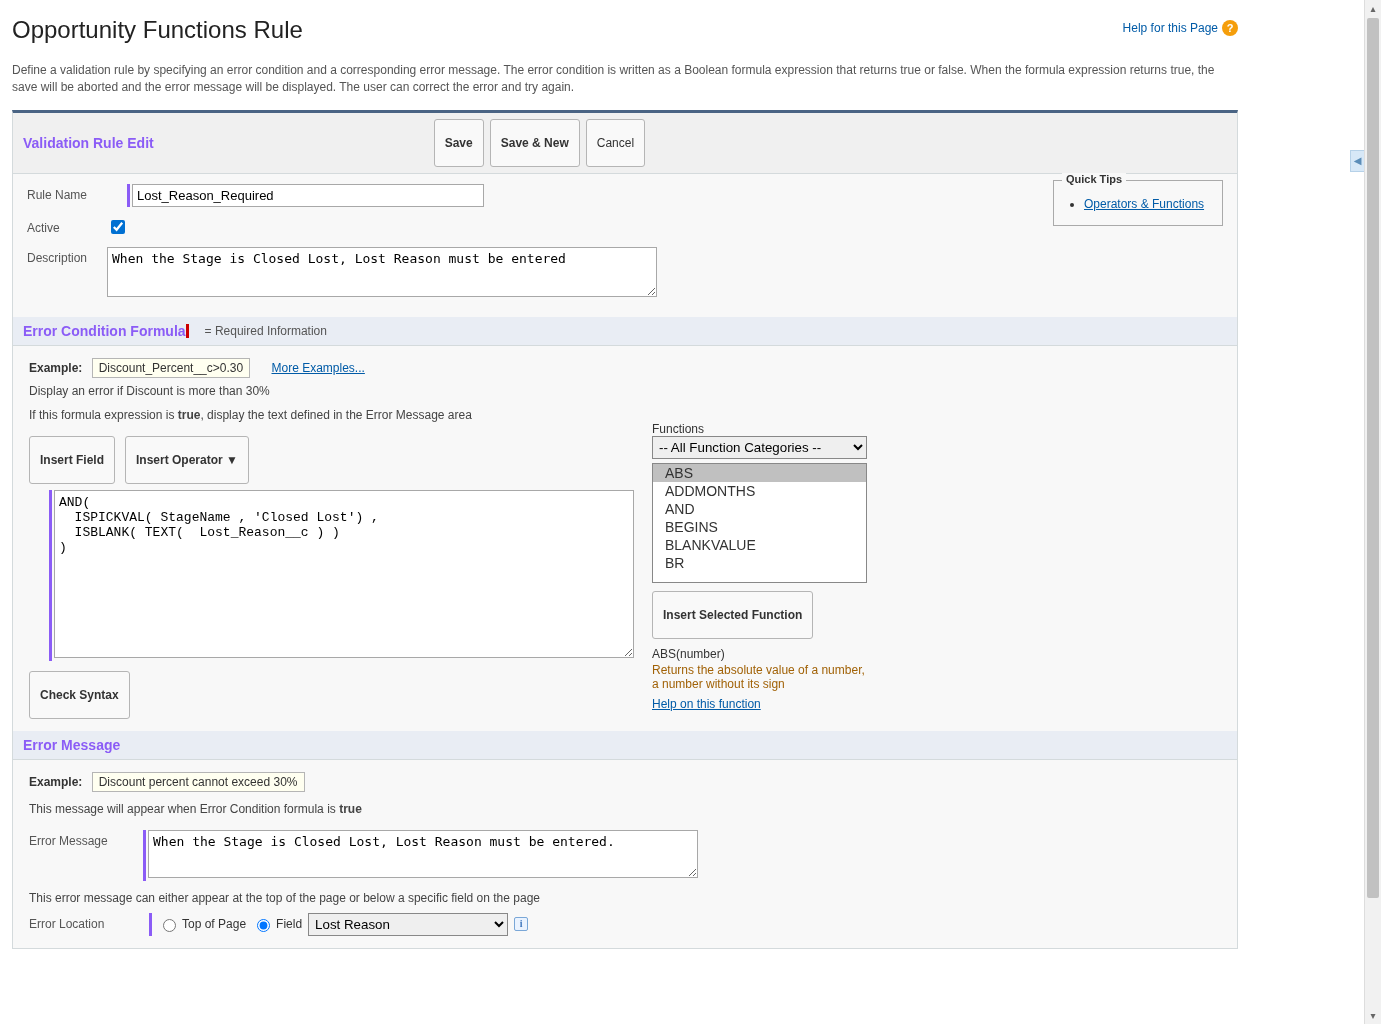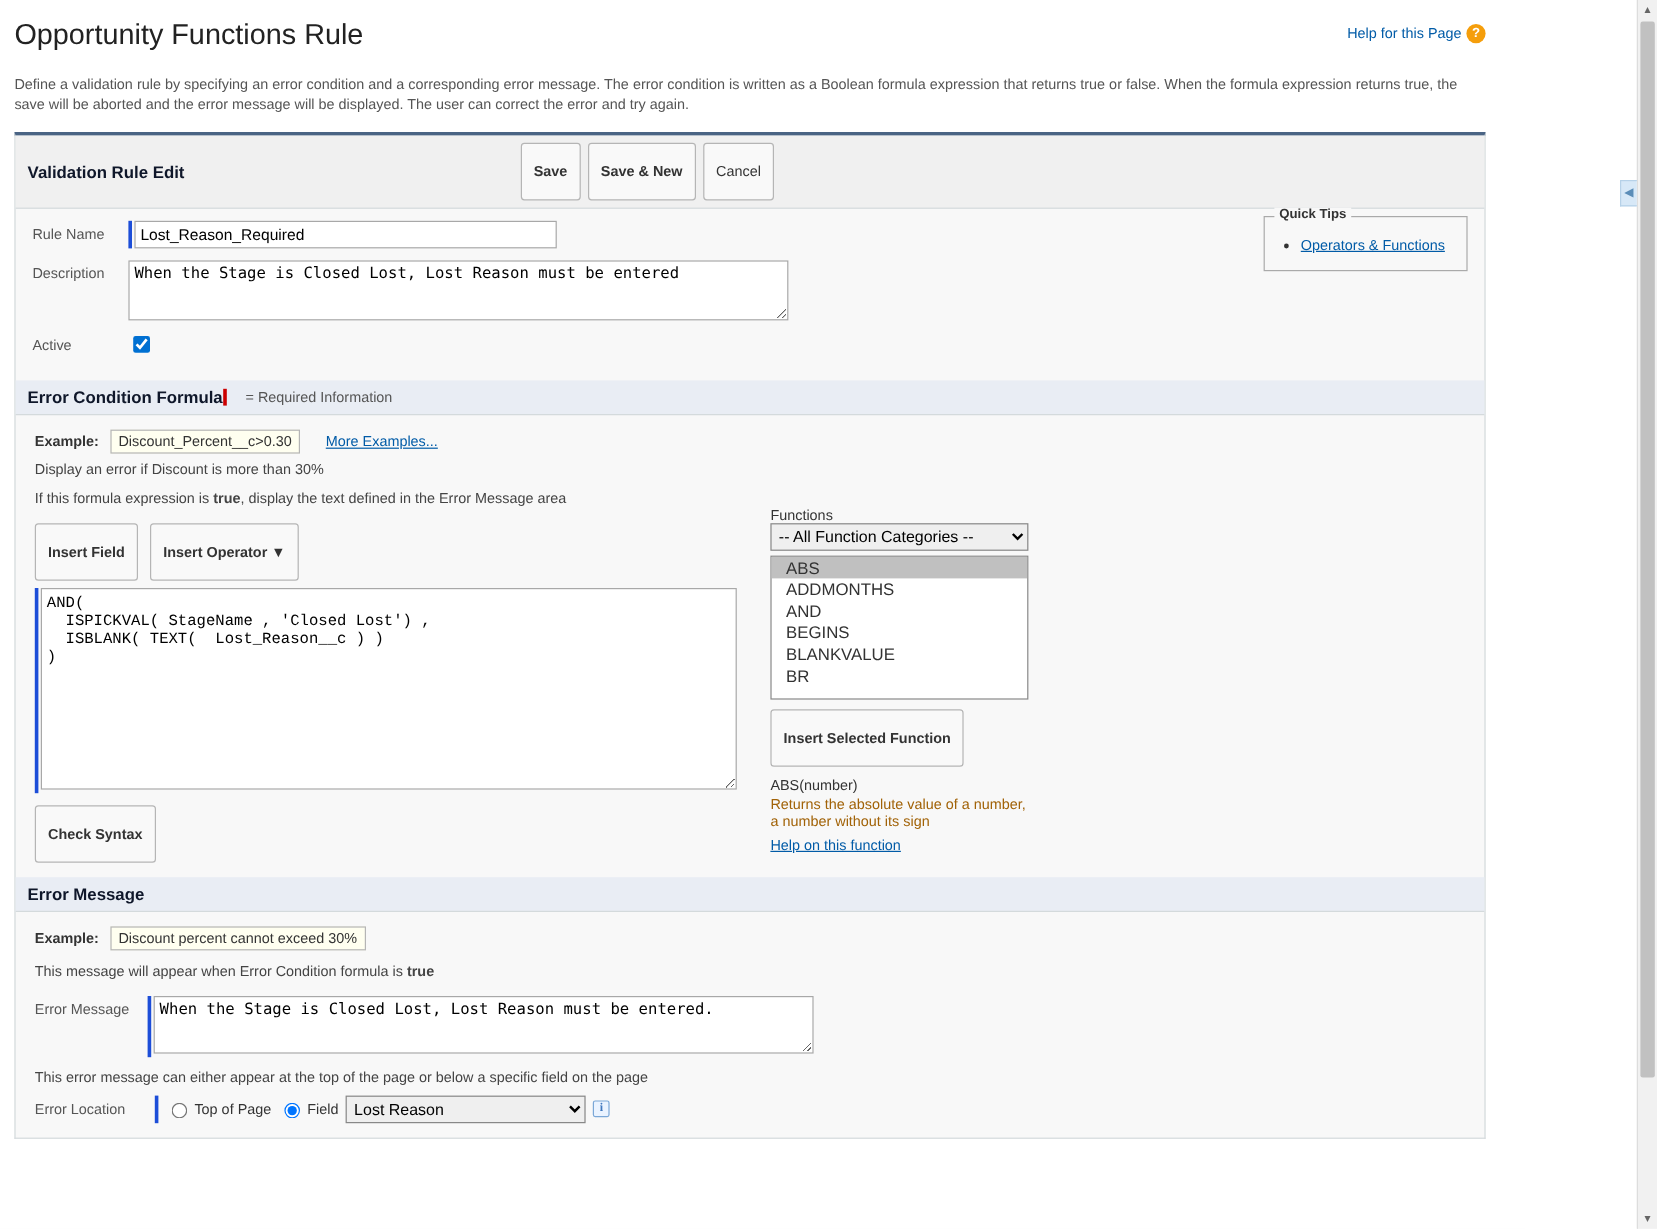--- a/index.html
+++ b/index.html
@@ -8,33 +8,33 @@
   .page-header { display:flex; justify-content:space-between; align-items:flex-start; margin-bottom:4px;}
   h1 { font-size:24px; font-weight:normal; color:#222; margin:6px 0 14px 0;}
   .help-link { color:#015ba7; font-size:12px; display:inline-flex; align-items:center; gap:4px; margin-top:10px;}
   .help-icon { display:inline-block; width:16px; height:16px; border-radius:50%; background:#f59e0b; color:#fff; text-align:center; line-height:16px; font-size:11px; font-weight:bold;}
   .intro { color:#555; font-size:12px; line-height:1.4; margin-bottom:14px; }
   
   .panel { border:1px solid #d4dadc; background:#f8f8f8; border-top:3px solid #4a6484; }
   
   .sec-header { background:#f0f0f0; padding:6px 10px; display:flex; align-items:center; border-bottom:1px solid #d4dadc; }
   .sec-header.blue { background:#e9edf4; }
-  .sec-title { font-weight:bold; font-size:14px; color:#0f172a; }
+  .sec-title { font-weight:bold; font-size:14px; color:#8b5cf6; }
   .sec-buttons { margin-left:280px; display:flex; gap:6px;}
   
   .btn { background:#f9f9f9; border:1px solid #b5b5b5; border-radius:3px; padding:16px 10px; font-size:12px; cursor:pointer; color:#333;}
   .btn-bold{ font-weight:bold;}
   
   .body-section { padding:10px 14px; display:flex; gap:40px; }
   .form-col { flex: 0 0 640px; }
   .side-col { flex: 0 0 auto; margin-left:auto;}
   
   .form-row { display:flex; align-items:flex-start; margin-bottom:10px; }
   .form-label { width:80px; text-align:left; font-size:12px; color:#555; padding-top:4px;}
-  .req-bar { border-left:3px solid #1d4ed8; padding-left:2px; display:inline-block;}
+  .req-bar { border-left:3px solid #8b5cf6; padding-left:2px; display:inline-block;margin-left:20px;}
   input[type=text].field { width:352px; padding:3px 4px; font-size:13px; border:1px solid #a8a8a8;}
   textarea.desc { width:550px; height:50px; padding:3px 4px; font-size:13px; border:1px solid #a8a8a8; resize:both;}
   input[type=checkbox]{ width:14px; height:14px; accent-color:#0070d2; margin-top:3px;}
   
   .quick-tips { border:1px solid #aaa; padding:8px 12px 14px 12px; position:relative; width:170px; margin-top:-4px;}
   .quick-tips-legend { position:absolute; top:-8px; left:8px; background:#f8f8f8; padding:0 4px; font-weight:bold; font-size:11px;}
   .quick-tips ul{ margin:8px 0 0 18px; padding:0;}
   .quick-tips a{ color:#015ba7; text-decoration:underline;}
   
   .req-info { float:right; font-size:12px; color:#555; display:flex; align-items:flex-end; gap:16px;}
@@ -103,26 +103,26 @@
 
     <div class="body-section">
       <div class="form-col">
         <div class="form-row">
           <div class="form-label">Rule Name</div>
           <span class="req-bar">
             <input type="text" class="field" value="Lost_Reason_Required" style="">
           </span>
         </div>
         <div class="form-row">
+          <div class="form-label">Active</div>
+          <input type="checkbox" checked="" style="">
+        </div>
+        <div class="form-row">
           <div class="form-label">Description</div>
           <textarea class="desc" style="">When the Stage is Closed Lost, Lost Reason must be entered</textarea>
-        </div>
-        <div class="form-row">
-          <div class="form-label">Active</div>
-          <input type="checkbox" checked="" style="">
         </div>
       </div>
       <div class="side-col">
         <div class="quick-tips">
           <span class="quick-tips-legend">Quick Tips</span>
           <ul>
             <li><a>Operators &amp; Functions</a></li>
           </ul>
         </div>
       </div>

